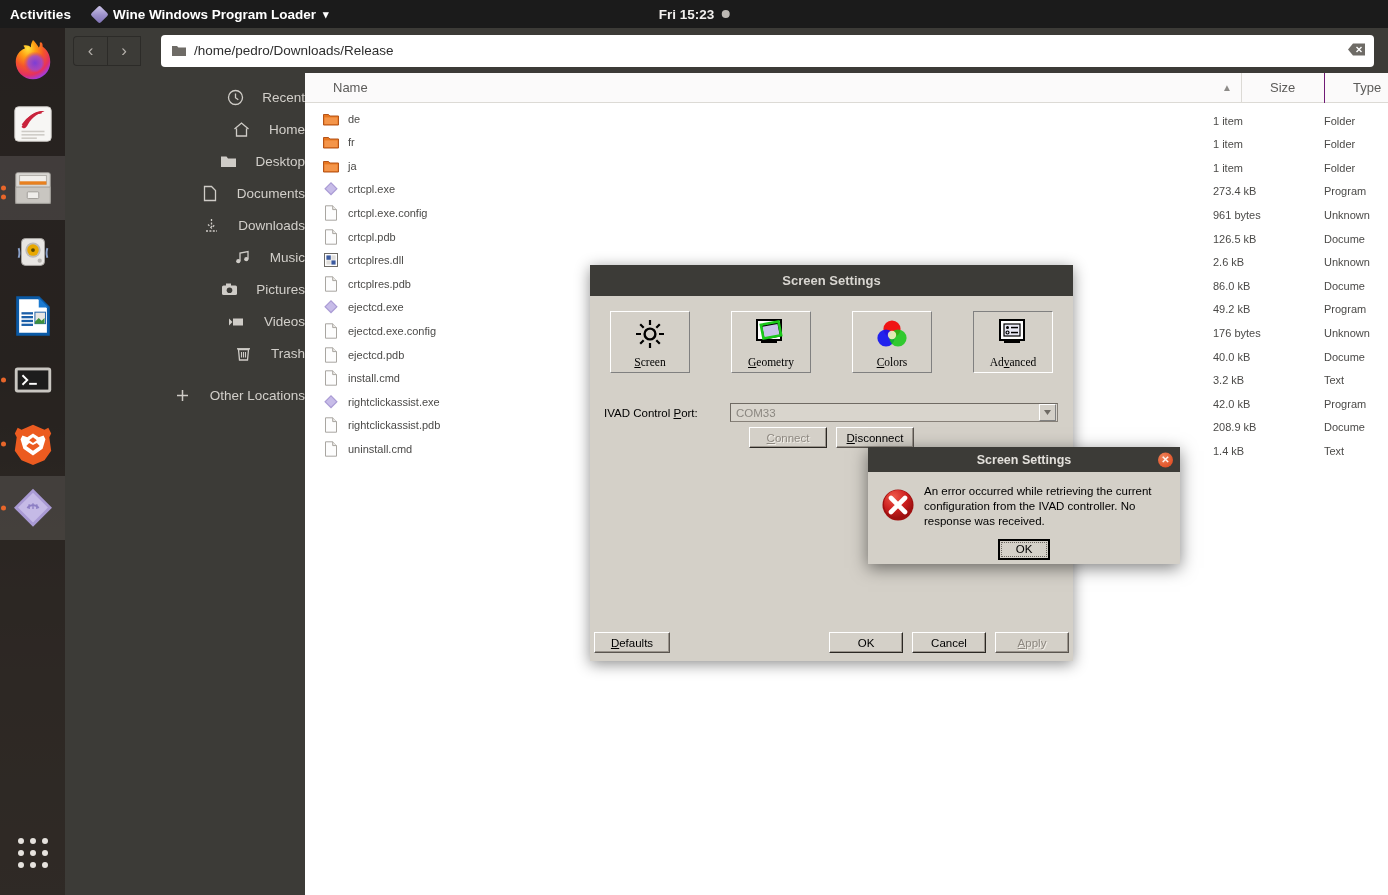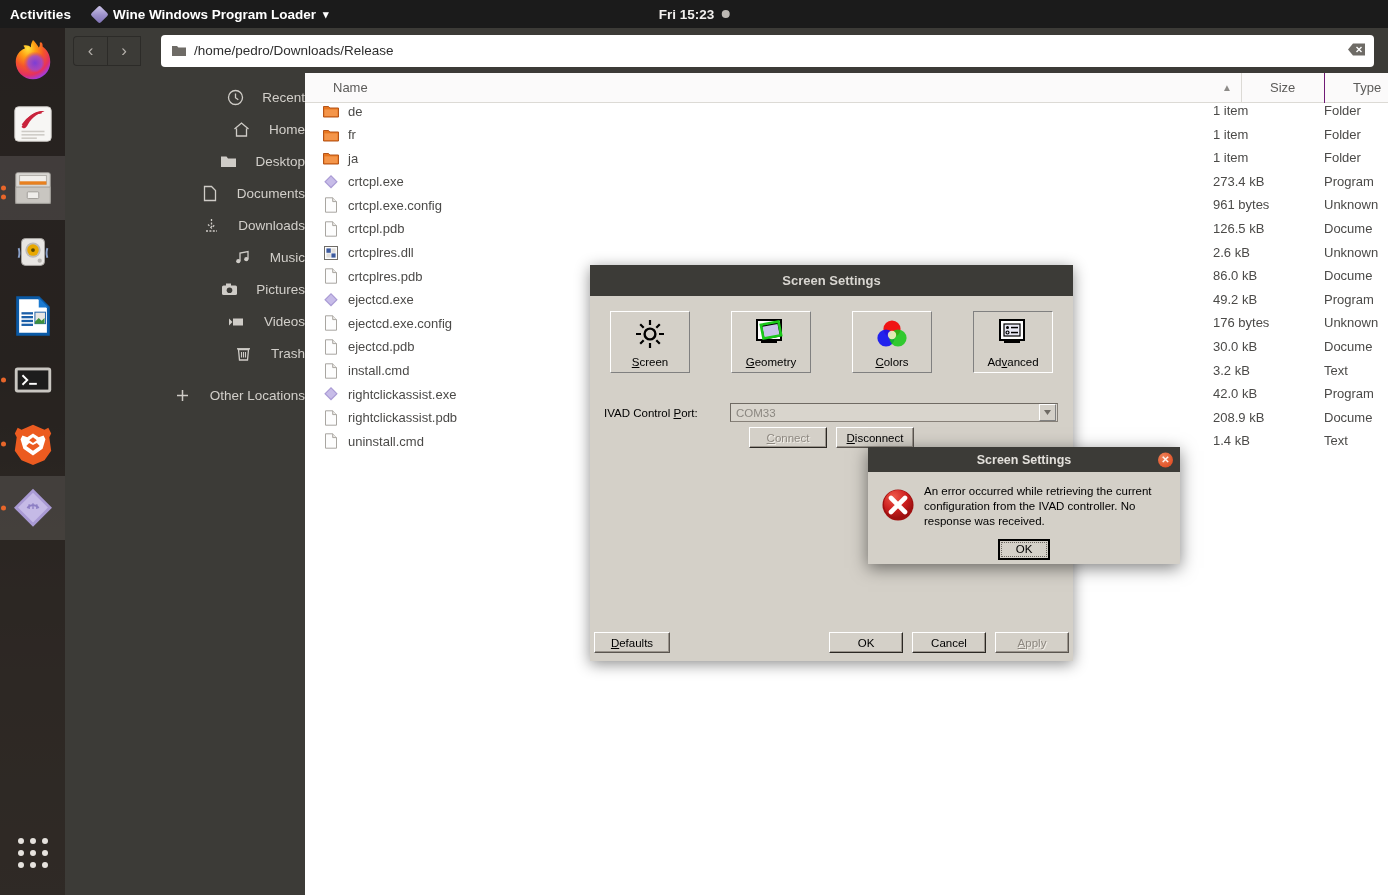--- a/index.html
+++ b/index.html
@@ -113,22 +113,22 @@
     border-bottom: 1px solid #dcdad5;
     background: #fbfafa;
     font-size: 13px; color: #5c5b59;
   }
   .ch { padding-left: 28px; display:flex; align-items:center; height:30px; }
   .ch.name { flex: 1; }
   .ch.sortarrow { width: 28px; padding-left: 0; justify-content: center; color:#8d8b88; font-size:10px;}
   .ch.size { width: 83px; border-left: 1px solid #dcdad5; }
   .ch.type { width: 64px; border-left: 1px solid #701a75; }
   .frow {
-    height: 23.6px; display: flex; align-items: flex-start;
-    font-size: 13px; color: #4b4a48;
+    height: 23.6px; display: flex; align-items: flex-end;
+    font-size: 11px; color: #4b4a48;
   }
   .frow .fname { flex: 1; display: flex; align-items: center; padding-left: 18px; }
   .frow .fname .fi { width: 16px; height: 16px; margin-right: 9px; display:flex; }
   .frow .fsize { width: 111px; color: #4b4a48; }
   .frow .ftype { width: 64px; color: #4b4a48; white-space: nowrap; overflow: hidden; }
 
   
   #wine {
     position: absolute; left: 590px; top: 265px;
     width: 483px; height: 396px;
@@ -148,20 +148,21 @@
     display: flex; justify-content: space-between;
   }
   .tbtn {
     width: 80px; height: 62px;
     background: #d4d0c8;
     border-top: 1px solid #ffffff; border-left: 1px solid #ffffff;
     border-right: 1px solid #808080; border-bottom: 1px solid #808080;
     display: flex; flex-direction: column; align-items: center; justify-content: flex-end;
     padding-bottom: 4px; cursor: default;
     position: relative;
+    font-family: Liberation Serif, serif;
   }
   .tbtn .tglyph { flex:1; display:flex; align-items:center; justify-content:center; }
   .tbtn .tlabel { font-size: 11.5px; }
   .tbtn .tlabel u { text-decoration: underline; }
   .tbtn.sel {
     border-top: 1px solid #808080; border-left: 1px solid #808080;
     border-right: 1px solid #ffffff; border-bottom: 1px solid #ffffff;
     background: #d4d0c8;
   }
   #portrow {
@@ -630,21 +631,21 @@
           <div class="frow">
             <div class="fname">
               <span class="fi">
                 <svg width="16" height="16" viewBox="0 0 16 16">
                   <path d="M2.5 0.8h7.2l3.8 3.8V15.2H2.5z" fill="#fdfdfd" stroke="#a9a6a1"></path>
                   <path d="M9.7 0.8v3.8h3.8" fill="#eceae7" stroke="#a9a6a1"></path>
                 </svg>
               </span>
               <span>ejectcd.pdb</span>
             </div>
-            <div class="fsize">30.0 kB</div>
+            <div class="fsize">40.0 kB</div>
             <div class="ftype">Docume</div>
           </div>
           <div class="frow">
             <div class="fname">
               <span class="fi">
                 <svg width="16" height="16" viewBox="0 0 16 16">
                   <path d="M2.5 0.8h7.2l3.8 3.8V15.2H2.5z" fill="#fdfdfd" stroke="#a9a6a1"></path>
                   <path d="M9.7 0.8v3.8h3.8" fill="#eceae7" stroke="#a9a6a1"></path>
                 </svg>
               </span>

